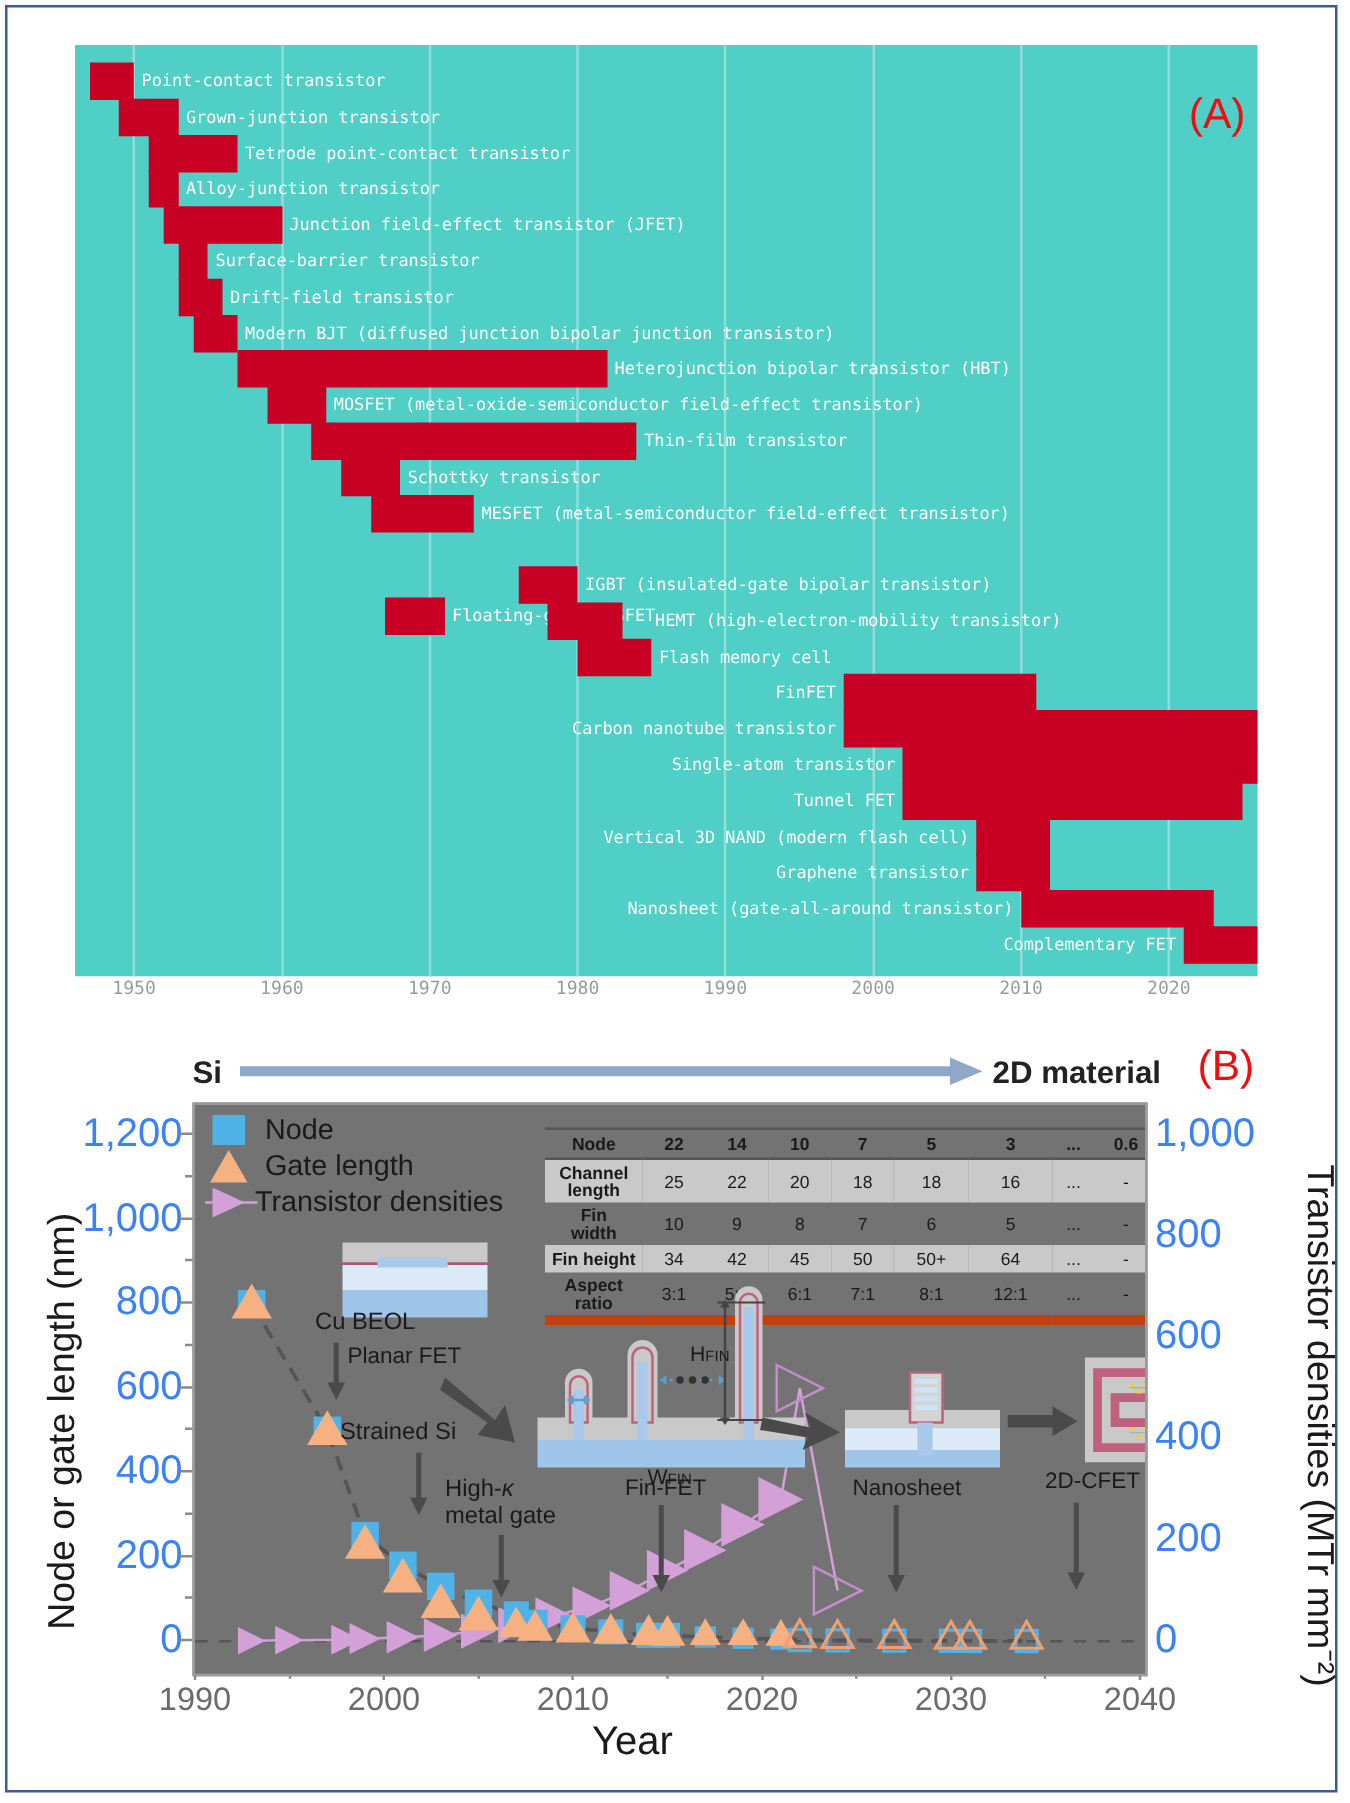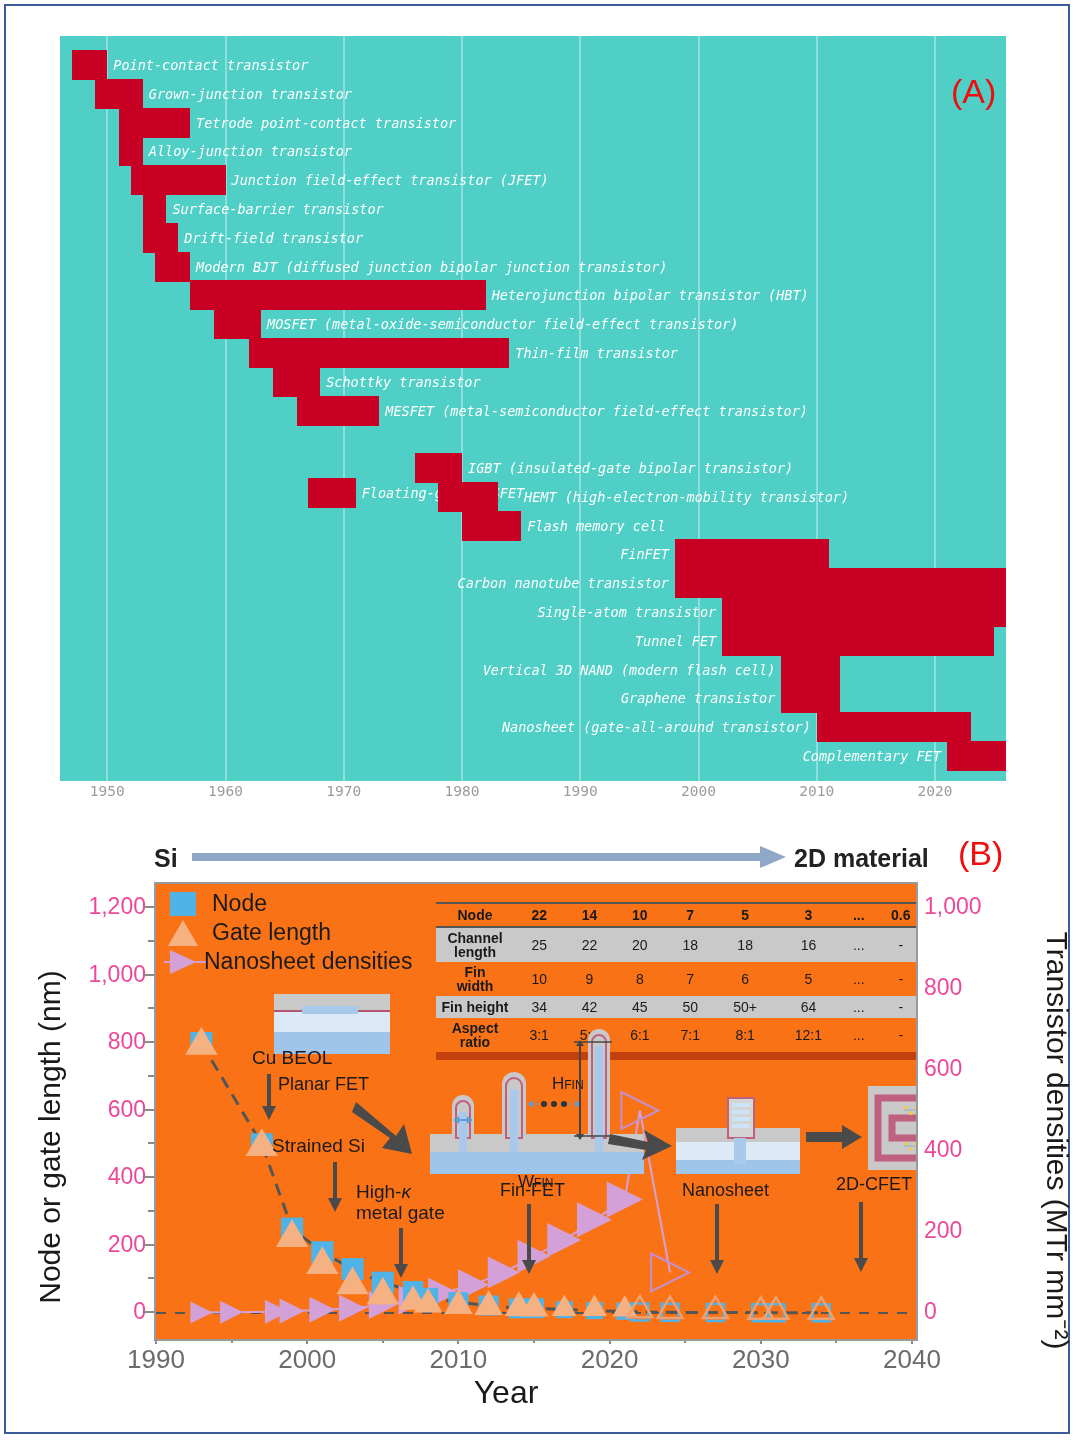--- a/index.html
+++ b/index.html
@@ -3,21 +3,21 @@
 <meta charset="utf-8">
 <style>
   html,body{margin:0;padding:0;background:#ffffff;}
   body{width:1080px;height:1442px;font-family:"Liberation Sans",sans-serif;position:relative;overflow:hidden;}
   #frame{position:absolute;left:4px;top:4px;width:1066px;height:1430px;border:2px solid #3b5b9b;box-sizing:border-box;background:#fff;}
 
   
   #panelA{position:absolute;left:54px;top:30px;width:946px;height:745px;}
   #panelA-plot{position:absolute;left:0;top:0;width:946px;height:745px;background:#4fcfc5;}
   .gridline{position:absolute;top:0;bottom:0;width:2px;background:#8fdedb;}
-  .barrow{position:absolute;height:30px;left:0;right:0;font-style:italic;}
+  .barrow{position:absolute;height:30px;left:0;right:0;}
   .bar{position:absolute;top:0;height:30px;background:#c80024;}
   .barlabel{position:absolute;white-space:nowrap;color:#ffffff;
      font-family:"DejaVu Sans Mono","Liberation Mono",monospace;font-size:13.5px;line-height:30px;top:0;}
   .barlabel.left{text-align:right;}
   #panelA-xaxis{position:absolute;left:54px;top:777px;width:946px;height:28px;}
   .xtick{position:absolute;top:0;transform:translateX(-50%);color:#9b9b9b;
      font-family:"DejaVu Sans Mono","Liberation Mono",monospace;font-size:14.5px;}
   #legendA{position:absolute;left:30px;top:667px;width:300px;height:48px;background:#fff;
      display:flex;align-items:center;justify-content:center;gap:0;}
   #legendA .ltxt{font-family:"Liberation Sans",sans-serif;font-size:14.5px;color:#222;}
@@ -27,23 +27,23 @@
      font-family:"Liberation Sans",sans-serif;}
 
   
   #panelB{position:absolute;left:0px;top:828px;width:1066px;height:600px;}
   #labelB{position:absolute;left:952px;top:0px;color:#f10d0d;font-size:34px;font-family:"Liberation Sans",sans-serif;}
   #ylabelLeft{position:absolute;left:-176px;top:286px;width:440px;transform:rotate(-90deg);
      text-align:center;font-size:30px;color:#1a1a1a;font-family:"Liberation Sans",sans-serif;}
   #ylabelRight{position:absolute;left:832px;top:286px;width:440px;transform:rotate(90deg);
      text-align:center;font-size:30px;color:#1a1a1a;font-family:"Liberation Sans",sans-serif;}
   #xlabelB{position:absolute;left:0;top:540px;width:1000px;text-align:center;font-size:32px;color:#1a1a1a;}
-  .bytick{position:absolute;right:0;transform:translateY(-50%);font-size:23px;color:#ec4899;white-space:nowrap;}
+  .bytick{position:absolute;right:0;transform:translateY(-50%);font-size:32px;color:#3b82f6;white-space:nowrap;}
   .bxtick{position:absolute;transform:translateX(-50%);font-size:26px;color:#6b6b6b;}
-  #plotB{position:absolute;left:148px;top:48px;width:760px;height:455px;border:2px solid #9a9a9a;background:#f97316;overflow:hidden;}
+  #plotB{position:absolute;left:148px;top:48px;width:760px;height:455px;border:2px solid #9a9a9a;background:#737373;overflow:hidden;}
   .tickmark{position:absolute;background:#8a8a8a;}
   #sirow{position:absolute;left:148px;top:6px;width:810px;height:36px;}
   #sirow .sitxt{position:absolute;font-size:25px;font-weight:bold;color:#222;}
 
   
   #insetTable{position:absolute;left:280px;top:18px;width:490px;font-size:0;}
   #insetTable table{border-collapse:collapse;width:100%;}
   #insetTable td{font-family:"Liberation Sans",sans-serif;font-size:14px;text-align:center;
       padding:3px 2px;color:#1a1a1a;}
   #insetTable td.rh{font-weight:bold;width:74px;line-height:1.0;}
@@ -333,21 +333,21 @@
 
       <div style="position:absolute;left:8px;top:4px;width:290px;height:92px;">
         <svg width="48" height="92" style="position:absolute;left:0;top:0">
           <rect x="6" y="4" width="26" height="24" fill="#4fb3e8"></rect>
           <polygon points="19,32 34,58 4,58" fill="#f6b183"></polygon>
           <line x1="0" y1="74" x2="42" y2="74" stroke="#d3a0d8" stroke-width="2"></line>
           <polygon points="6,62 32,74 6,86" fill="#d3a0d8"></polygon>
         </svg>
         <span class="legendB-item" style="left:48px;top:2px;">Node</span>
         <span class="legendB-item" style="left:48px;top:31px;">Gate length</span>
-        <span class="legendB-item" style="left:40px;top:60px;">Nanosheet densities</span>
+        <span class="legendB-item" style="left:40px;top:60px;">Transistor densities</span>
       </div>
 
       <div id="insetTable">
         <table>
             <tbody id="insetTbody">
               <tr class="hdr">
                 <td class="rh">Node</td>
                 <td>22</td>
                 <td>14</td>
                 <td>10</td>

